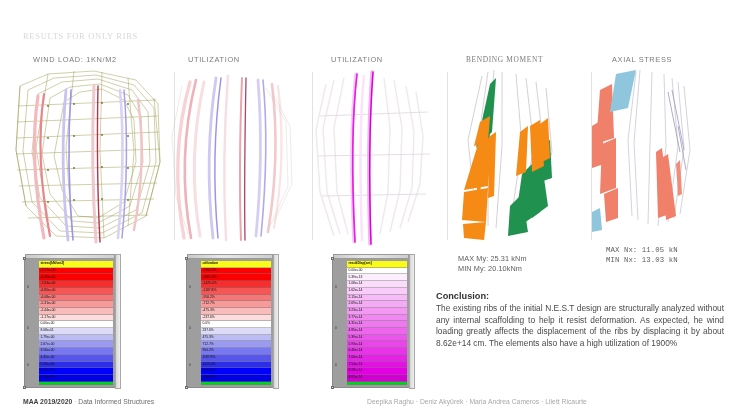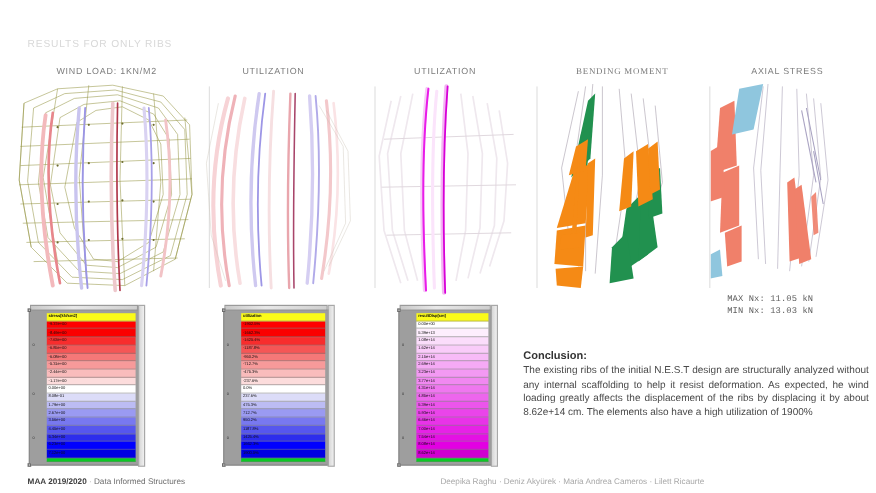--- a/index.html
+++ b/index.html
@@ -16,26 +16,27 @@
   
   .title{
     position:absolute;left:22px;top:10px;
     font-size:15.5px;font-weight:bold;letter-spacing:-0.2px;
     color:#3a3a3a;white-space:nowrap;
   }
   .subtitle{
     position:absolute;left:23px;top:31px;
     font-size:8.5px;letter-spacing:0.7px;color:#d8d8d8;
     white-space:nowrap;
+    font-family:Liberation Serif, serif;
   }
 
   
   .cap{
     position:absolute;font-size:7.4px;letter-spacing:0.65px;
-    color:#7b7b7b;white-space:nowrap;margin-left:14px;
+    color:#7b7b7b;white-space:nowrap;
   }
 
   
   .viewport{position:absolute;overflow:hidden;}
   .vdiv{position:absolute;width:1px;background:#e2e2e2;}
 
   
   .readout{
     position:absolute;font-size:7.3px;line-height:9.6px;
     color:#5d5d5d;white-space:nowrap;letter-spacing:0.1px;
@@ -309,20 +310,24 @@
         <path d="M0,146 L8,142 L10,164 L0,166 Z"></path>
       </g>
       <g stroke="#a9a3c2" stroke-width="0.9" fill="none">
         <path d="M76,26 L88,86"></path>
           <path d="M80,24 L92,84"></path>
         <path d="M86,60 L94,104"></path>
       </g>
     </svg>
   </div>
 
+  <div class="readout" style="left:458px;top:254px;">
+    <div>MAX My: 25.31 kNm</div>
+    <div>MIN My: 20.10kNm</div>
+  </div>
 
   <div class="readout" style="left:606px;top:246px;font-family:Liberation Mono, monospace;">
     <div>MAX Nx: 11.05 kN</div>
     <div>MIN Nx: 13.03 kN</div>
   </div>
 
   <div class="concl-h">Conclusion:</div>
   <div class="concl-b">The existing ribs of the initial N.E.S.T design are structurally analyzed without any internal scaffolding to help it resist deformation. As expected, he wind loading greatly affects the displacement of the ribs by displacing it by about 8.62e+14 cm. The elements also have a high utilization of 1900%</div>
 
   <div class="legend" style="left:24px;top:258px;width:92px;height:130px;">

